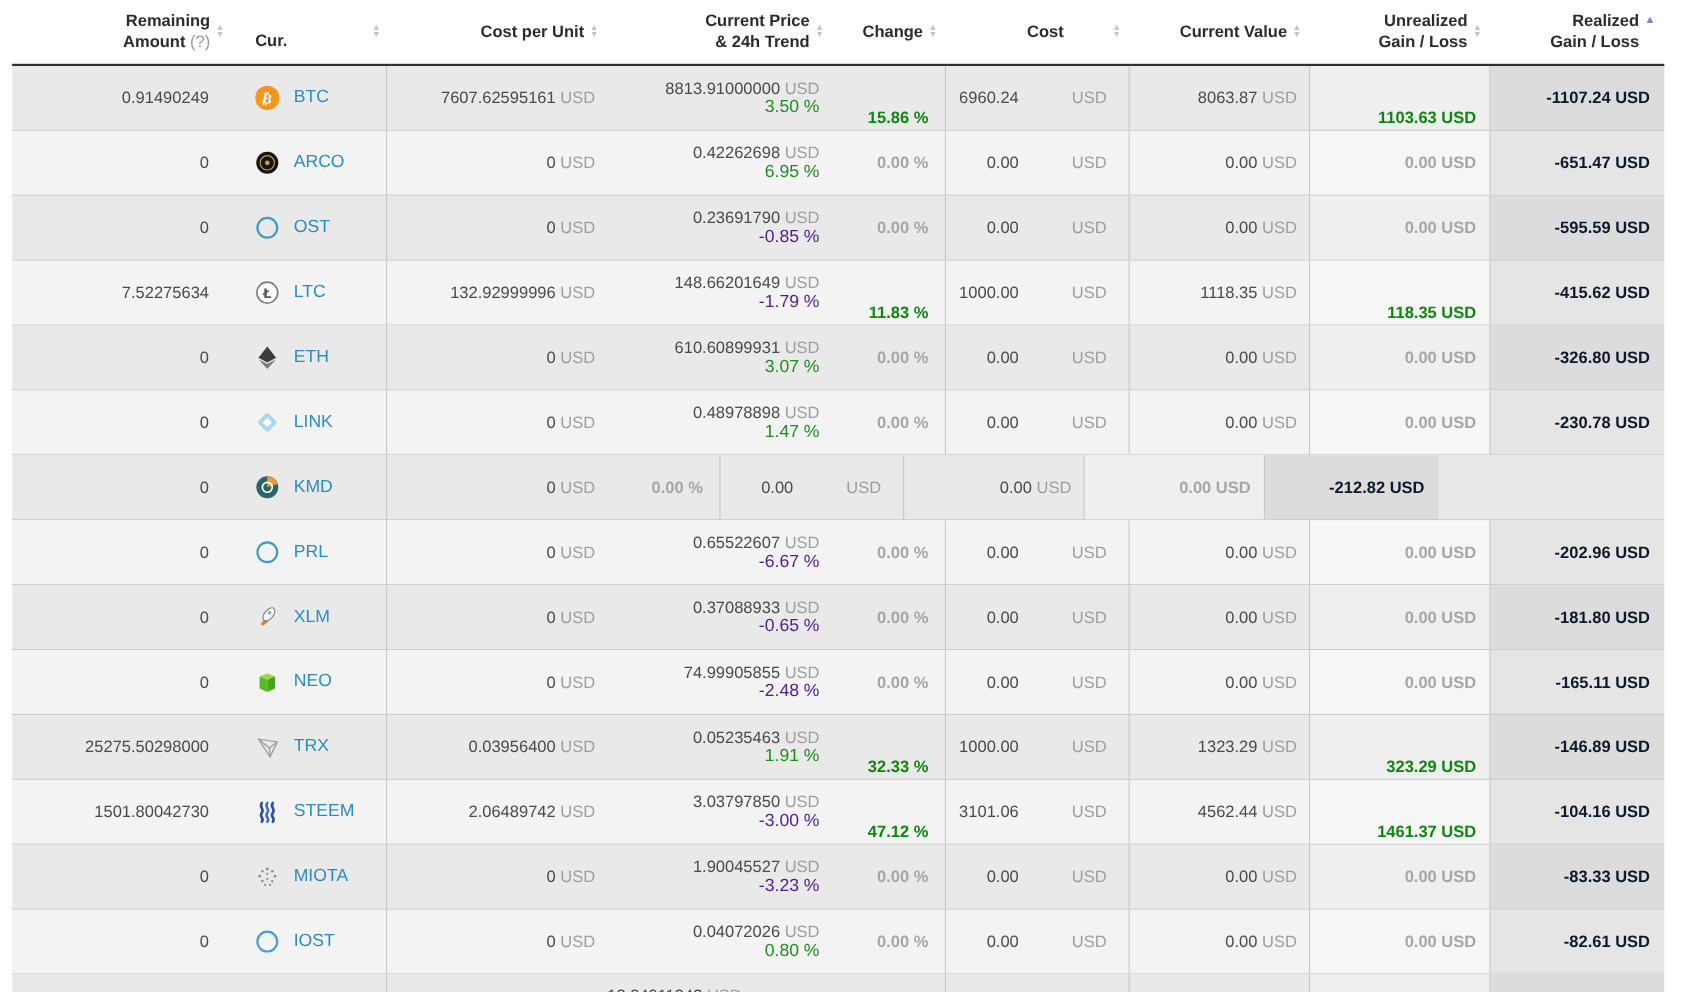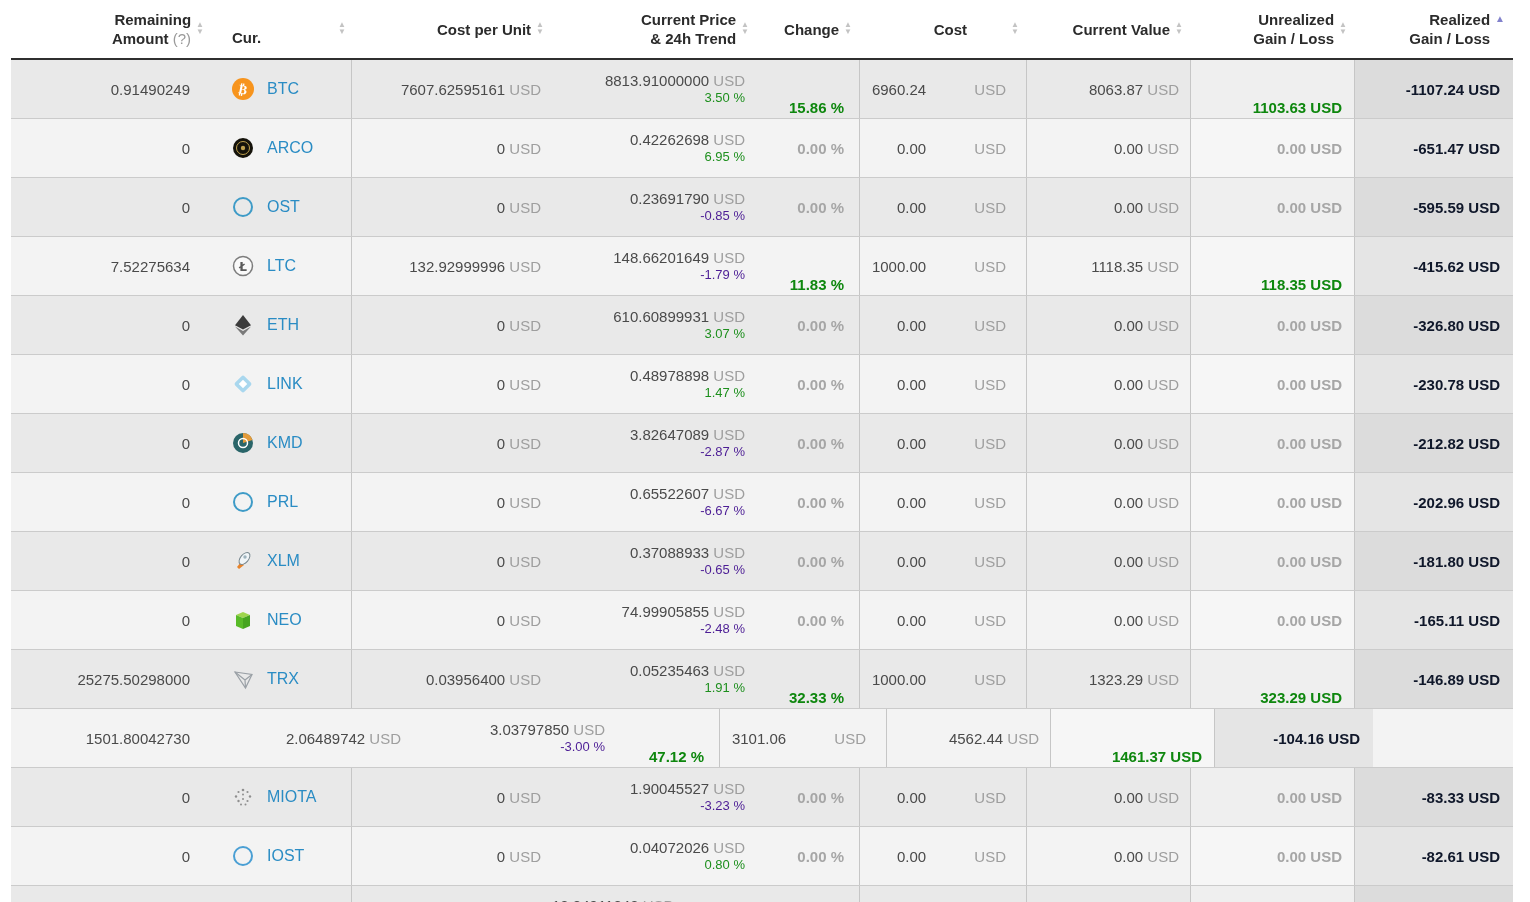--- a/index.html
+++ b/index.html
@@ -39,21 +39,21 @@
   .cell.c-costunit { padding-right:11px; }
   .cell.c-curprice { padding-right:12px; flex-direction:column; justify-content:center; align-items:flex-end; }
   .cell.c-change { padding-right:15px; border-right:1px solid #c6c6c6; }
   .cell.c-cost { padding-right:20px; border-right:1px solid #c6c6c6; }
   .cell.c-curvalue { padding-right:11px; border-right:1px solid #c6c6c6; }
   .cell.c-unreal { padding-right:12px; border-right:1px solid #c6c6c6; background:rgba(255,255,255,0.30); }
   .cell.c-realized { padding-right:13px; background:rgba(0,0,0,0.055); }
 
   .unit { color:#9e9e9e; }
   .num { color:#4a4a4a; }
-  .trend { font-size:13px; line-height:16px; margin-top:1px; }
+  .trend { font-size:16px; line-height:16px; margin-top:1px; }
   .t-up { color:#1d8f1d; }
   .t-down { color:#4c1d95;text-align:center; }
   .pos { color:#0e870e; font-weight:bold;margin-top:36px; }
   .zero { color:#a6a6a6; font-weight:bold; }
   .neg { color:#0f172a; font-weight:bold; }
 
   .coin-link { color:#2a8cc4; text-decoration:none; font-size:16px; cursor:pointer; }
   .coin-icon { width:22px; height:22px; margin-right:13px; display:inline-flex; align-items:center; justify-content:center; flex:0 0 22px; }
   .coin-icon svg { display:block; }
 
@@ -402,24 +402,20 @@
                 <path d="M11,1 A10,10 0 0 1 20.5,8 L11,11 Z" fill="#e39b3b"></path>
                 <circle cx="11" cy="11" r="4.5" fill="none" stroke="#ffffff" stroke-width="1.5"></circle>
               </svg>
             </span>
             <span class="coin-link">KMD</span>
           </div>
           <div class="cell c-costunit">
             <span class="num">0</span>
             <span class="unit">&nbsp;USD</span>
           </div>
-          <div class="cell c-curprice">
-            <div><span class="num">3.82647089</span><span class="unit">&nbsp;USD</span></div>
-            <span class="trend t-down">-2.87 %</span>
-          </div>
           <div class="cell c-change">
             <span class="zero">0.00 %</span>
           </div>
           <div class="cell c-cost">
             <span class="num">0.00</span>
             <span class="unit">&nbsp;USD</span>
           </div>
           <div class="cell c-curvalue">
             <span class="num">0.00</span>
             <span class="unit">&nbsp;USD</span>
@@ -584,20 +580,30 @@
           <div class="cell c-unreal">
             <span class="pos">323.29 USD</span>
           </div>
           <div class="cell c-realized">
             <span class="neg">-146.89 USD</span>
           </div>
         </div>
         <div class="row alt">
           <div class="cell c-remaining">
             <span class="num">1501.80042730</span>
+          </div>
+          <div class="cell c-cur">
+            <span class="coin-icon">
+              <svg width="22" height="22" fill="none" stroke-width="2.4" stroke-linecap="round">
+                <path d="M6,3 C3,7 9,8.5 6,12 C3,15.5 9,17 6,20" stroke="#2b4f9e"></path>
+                <path d="M11,3 C8,7 14,8.5 11,12 C8,15.5 14,17 11,20" stroke="#4272cc"></path>
+                <path d="M16,3 C13,7 19,8.5 16,12 C13,15.5 19,17 16,20" stroke="#2b4f9e"></path>
+              </svg>
+            </span>
+            <span class="coin-link">STEEM</span>
           </div>
           <div class="cell c-costunit">
             <span class="num">2.06489742</span>
             <span class="unit">&nbsp;USD</span>
           </div>
           <div class="cell c-curprice">
             <div><span class="num">3.03797850</span><span class="unit">&nbsp;USD</span></div>
             <span class="trend t-down">-3.00 %</span>
           </div>
           <div class="cell c-change">

